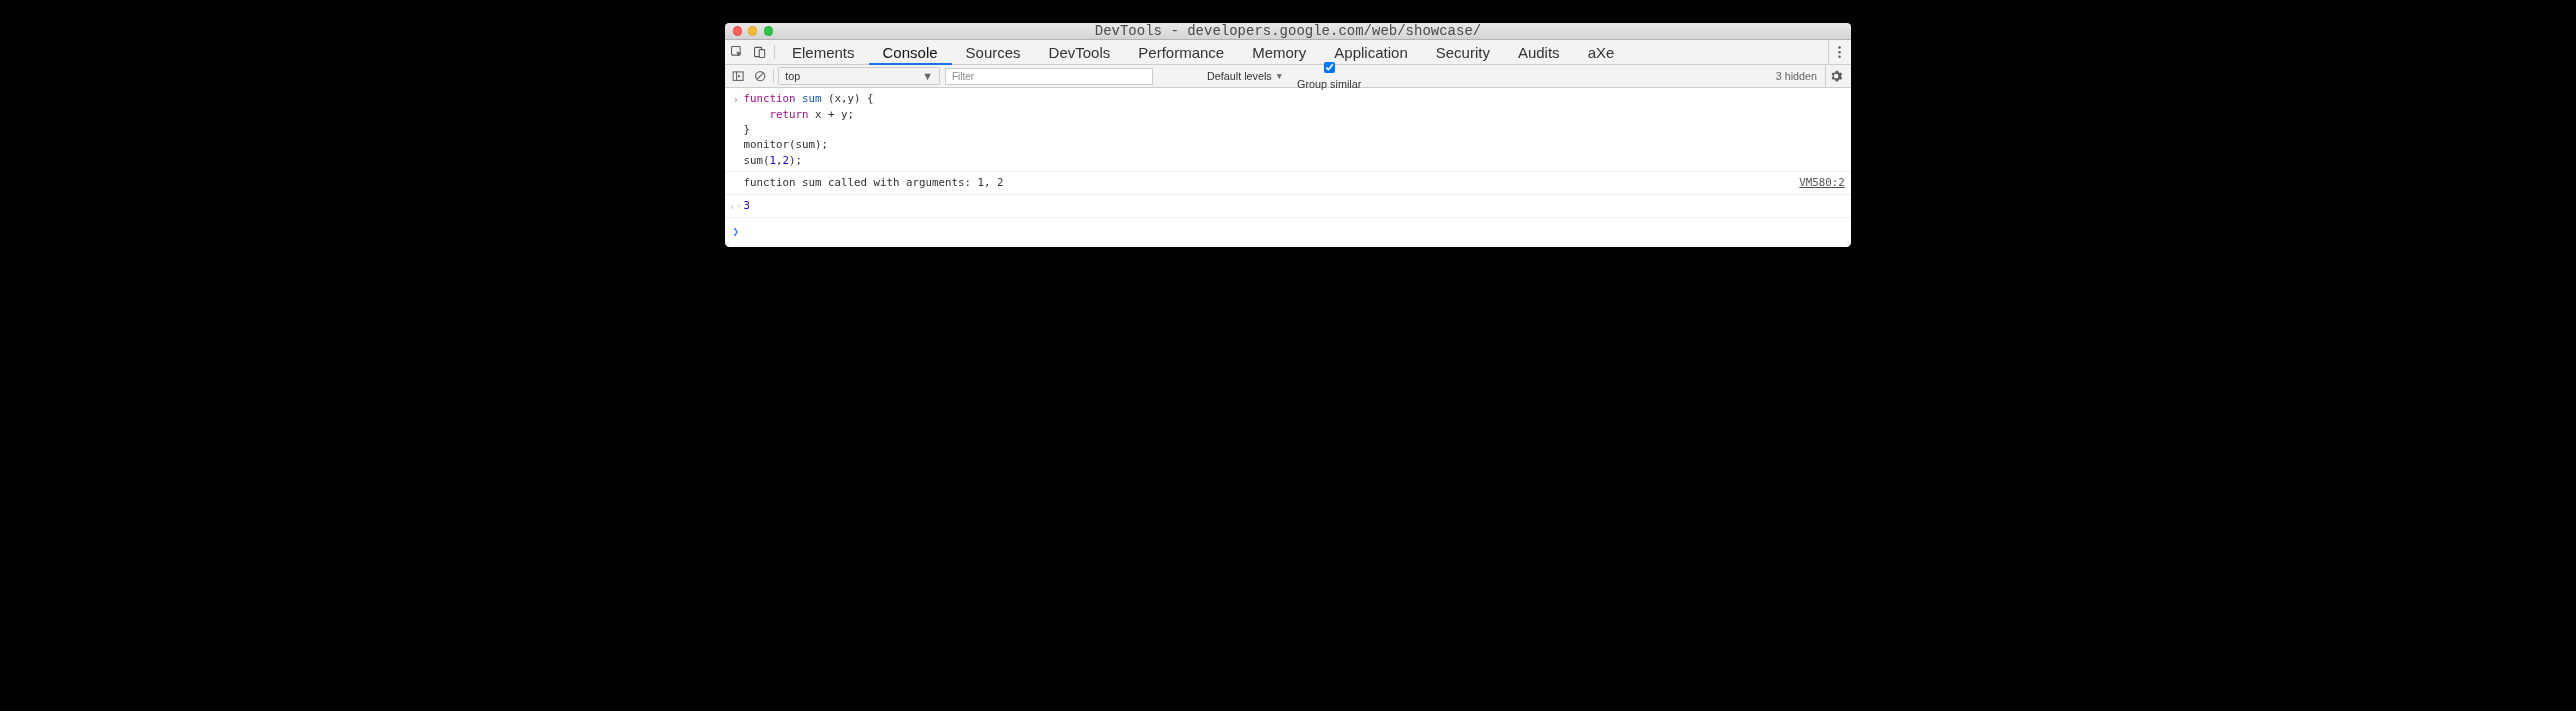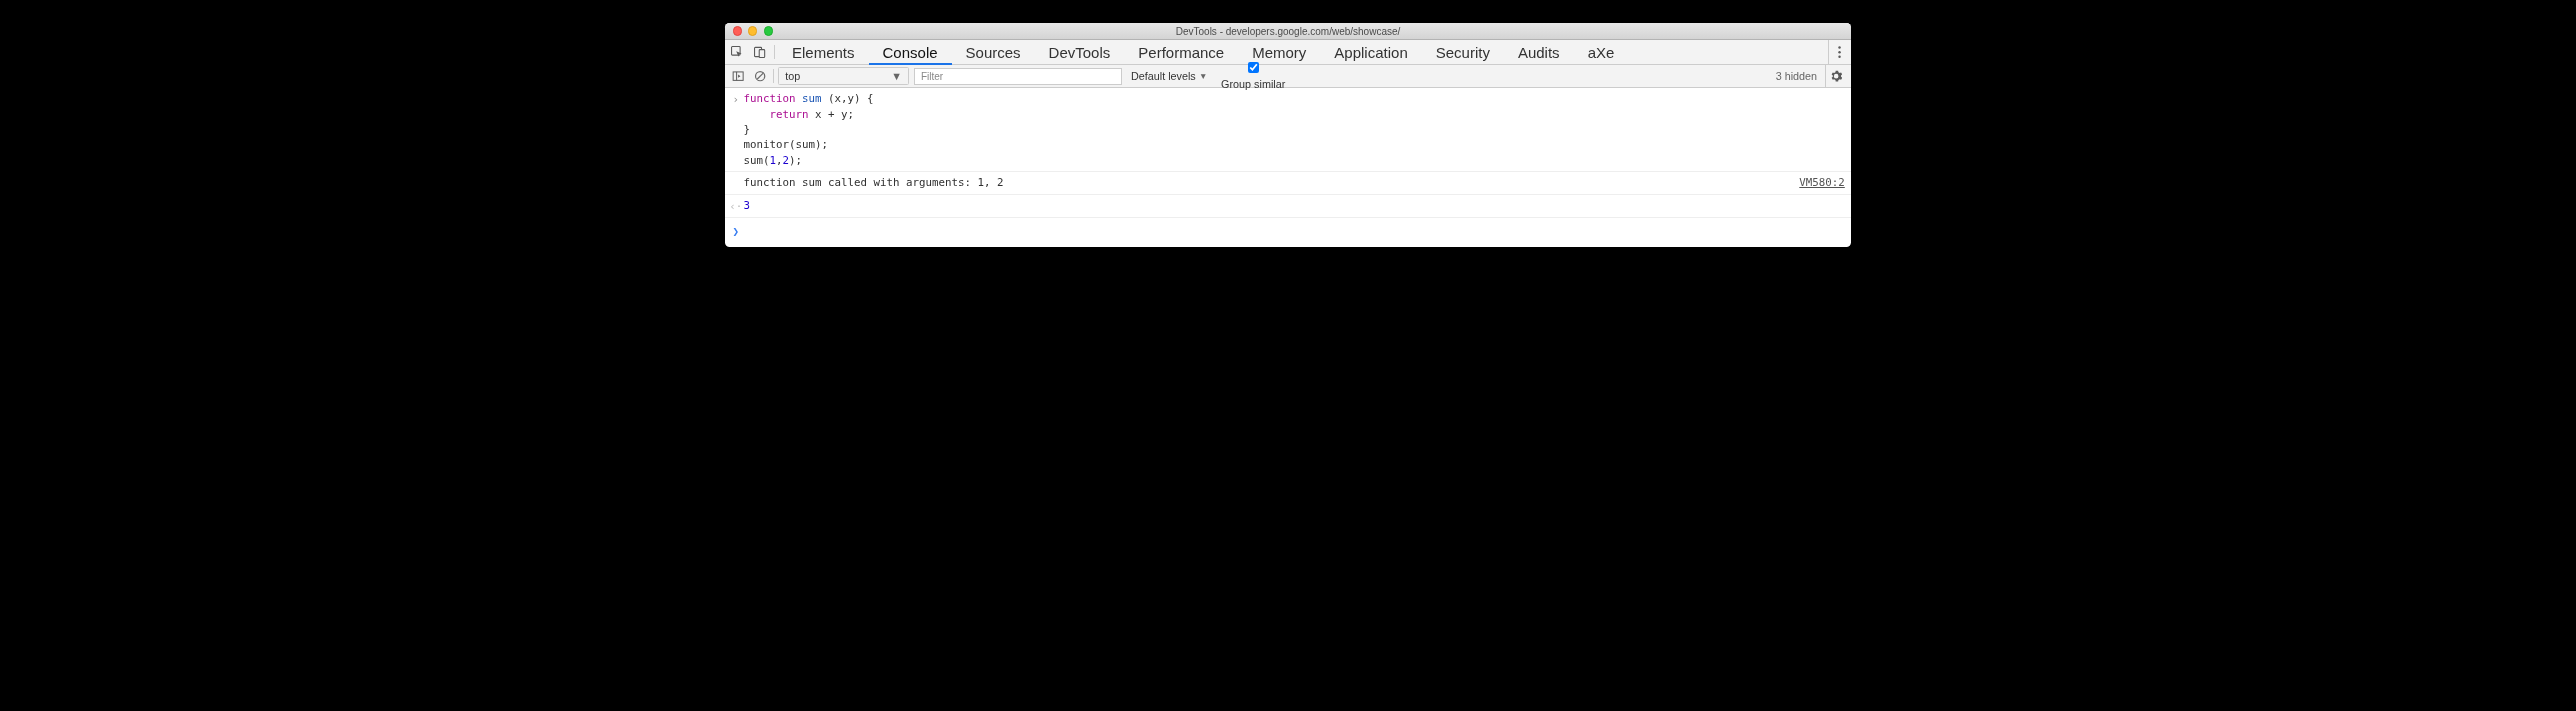--- a/index.html
+++ b/index.html
@@ -35,23 +35,24 @@
   .light {
     width: 9.3px; height: 9.3px; border-radius: 50%;
   }
   .light.red { background: #ff5f57; border: 0.4px solid #e24640; }
   .light.yellow { background: #ffbd2e; border: 0.4px solid #e1a11e; }
   .light.green { background: #28c940; border: 0.4px solid #1bad2c; }
   .title {
     position: absolute;
     left: 0; right: 0;
     text-align: center;
-    font-size: 10px;
+    font-size: 14px;
     color: #4a4a4a;
     pointer-events: none;
+    font-family: Liberation Mono, monospace;
   }
   .tabbar {
     height: 25px;
     background: #f3f3f3;
     border-bottom: 0.8px solid #ccc;
     display: flex;
     align-items: stretch;
   }
   .tabbar .icon-btn {
     width: 23px;
@@ -112,21 +113,21 @@
   .toolbar .icon-btn {
     width: 17px; height: 17px;
     display: flex;
     align-items: center;
     justify-content: center;
     cursor: pointer;
   }
   .context-select {
     display: flex;
     align-items: center;
-    width: 131px;
+    width: 162px;
     height: 18.5px;
     padding: 0 6.2px;
     border: 0.8px solid #ccc;
     background: #fff0;
     border-radius: 1.5px;
     justify-content: space-between;
     cursor: pointer;
     color: #333;
   }
   .filter-input {
@@ -139,20 +140,21 @@
     color: #333;
   }
   .filter-input::placeholder { color: #888; }
   .levels {
     display: flex;
     align-items: center;
     gap: 3.1px;
     cursor: pointer;
     color: #333;
     padding: 0 4.6px;
+    margin-left: 45px;
   }
   .check {
     display: flex;
     align-items: center;
     gap: 4.6px;
     color: #333;
     padding-left: 4.6px;
     flex-direction: column;
   }
   .check input { width: 10.8px; height: 10.8px; }

